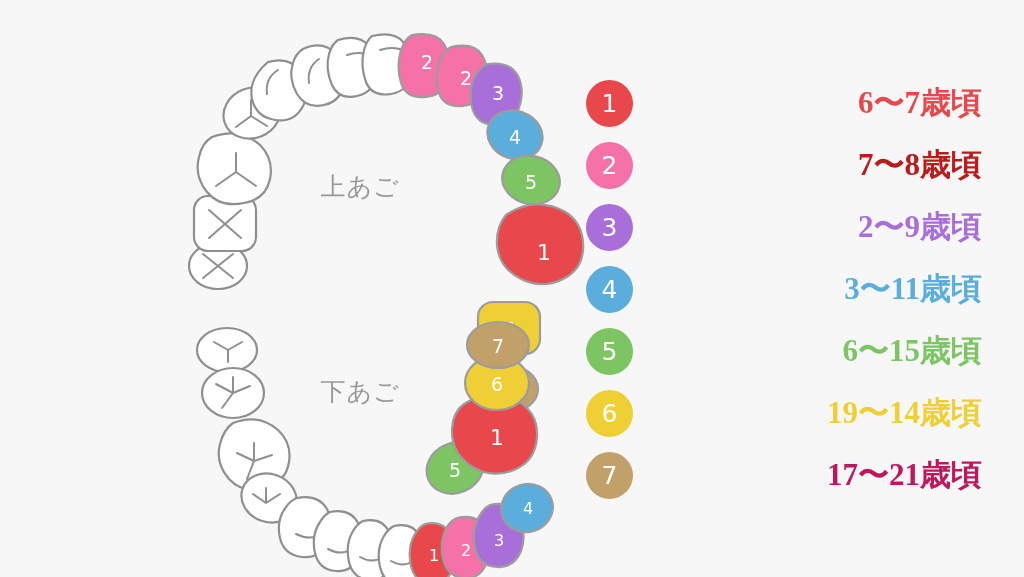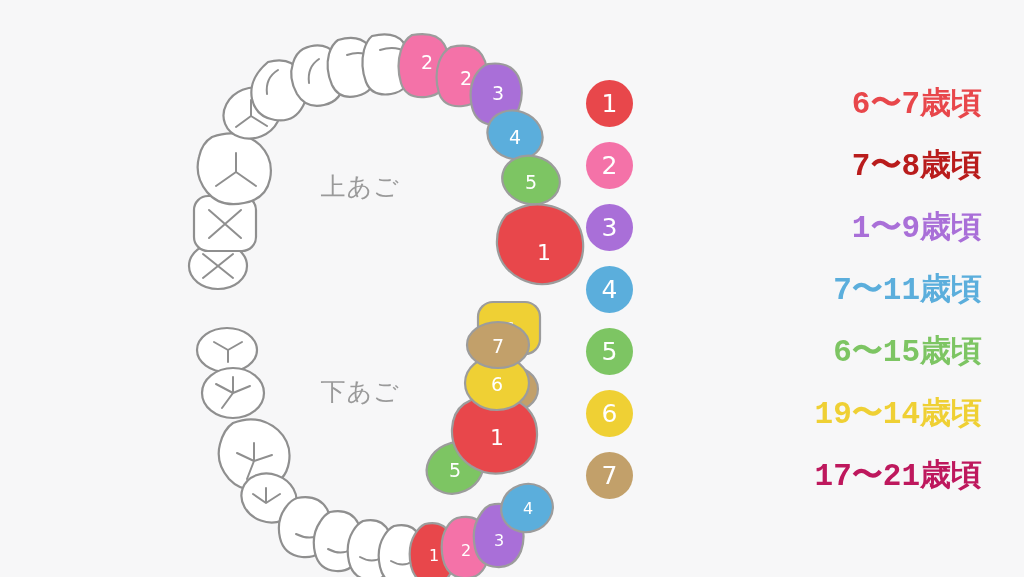--- a/index.html
+++ b/index.html
@@ -54,21 +54,21 @@
     color:#ffffff;
     font-size:25px;
     font-family:"DejaVu Sans","Liberation Sans",sans-serif;
     line-height:1;
   }
   .legend-text{
     flex:1 1 auto;
     text-align:right;
     padding-right:24px;
     font-size:31px;
-    font-family:Liberation Mono, monospace;
+    font-family:Liberation Serif, serif;
     font-weight:bold;
     white-space:nowrap;
     letter-spacing:0px;
   }
 </style>
 </head>
 <body style="background: rgb(247, 247, 248);">
 
 <div id="stage">
 
@@ -232,26 +232,26 @@
       <div class="legend-text" style="color: rgb(232, 71, 75);">6〜7歳頃</div>
     </div>
 
     <div class="legend-row">
       <div class="legend-badge" style="background-color: rgb(244, 114, 168);">2</div>
       <div class="legend-text" style="color: #b91c1c;">7〜8歳頃</div>
     </div>
 
     <div class="legend-row">
       <div class="legend-badge" style="background-color: rgb(169, 111, 216);">3</div>
-      <div class="legend-text" style="color: rgb(169, 111, 216);">1〜9歳頃</div>
+      <div class="legend-text" style="color: rgb(169, 111, 216);">2〜9歳頃</div>
     </div>
 
     <div class="legend-row">
       <div class="legend-badge" style="background-color: rgb(91, 174, 220);">4</div>
-      <div class="legend-text" style="color: rgb(91, 174, 220);">7〜11歳頃</div>
+      <div class="legend-text" style="color: rgb(91, 174, 220);">3〜11歳頃</div>
     </div>
 
     <div class="legend-row">
       <div class="legend-badge" style="background-color: rgb(125, 197, 99);">5</div>
       <div class="legend-text" style="color: rgb(125, 197, 99);">6〜15歳頃</div>
     </div>
 
     <div class="legend-row">
       <div class="legend-badge" style="background-color: rgb(239, 208, 52);">6</div>
       <div class="legend-text" style="color: rgb(239, 208, 52);">19〜14歳頃</div>

